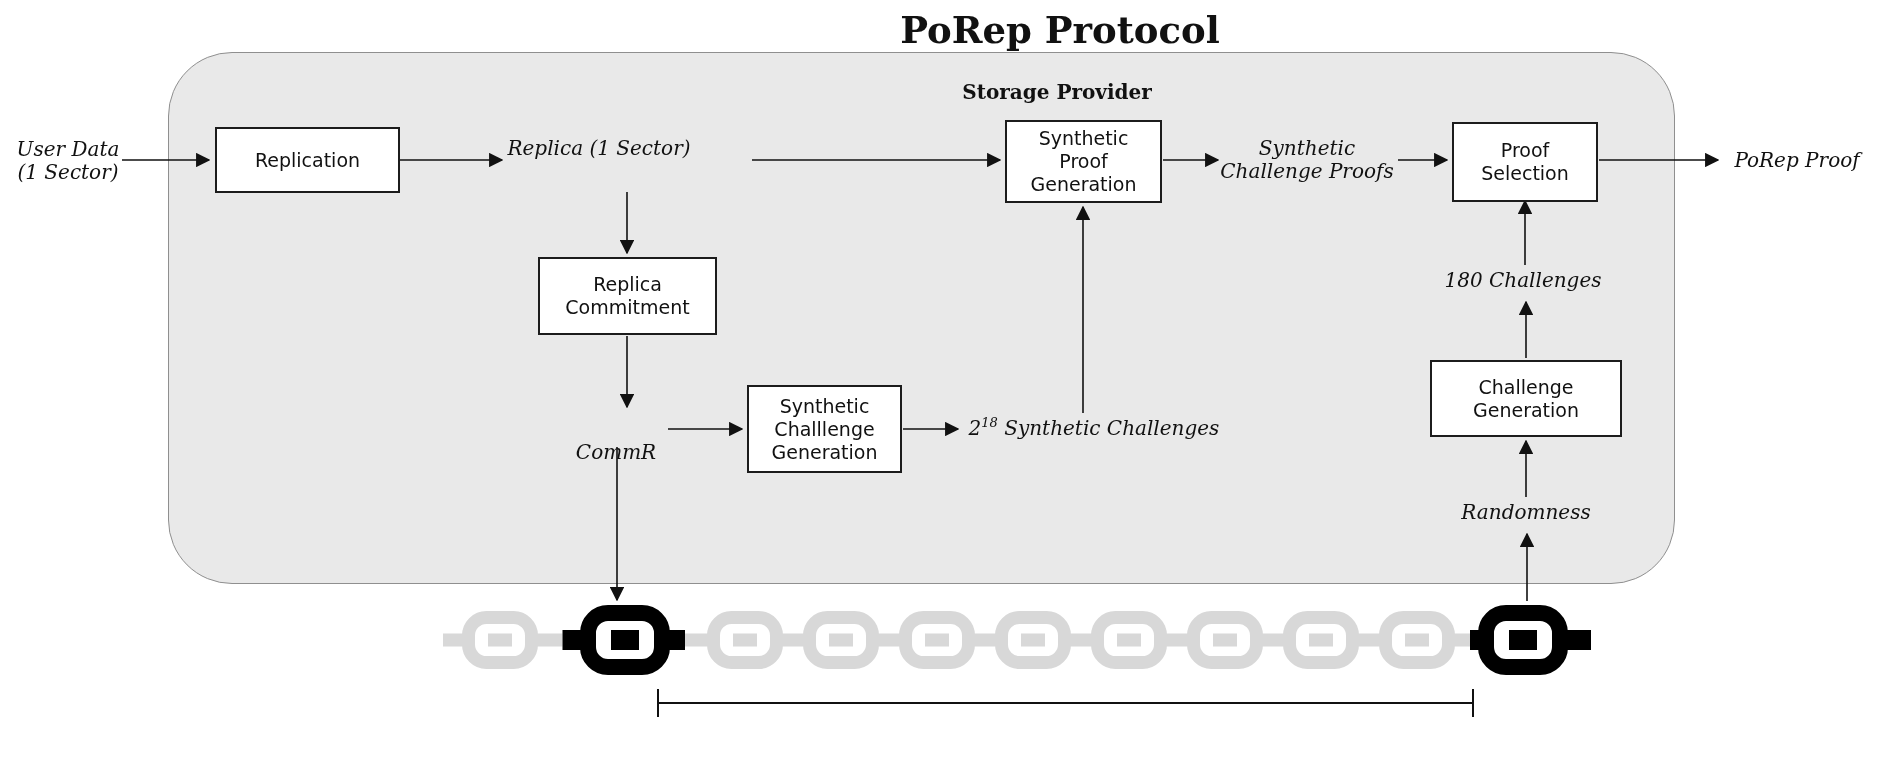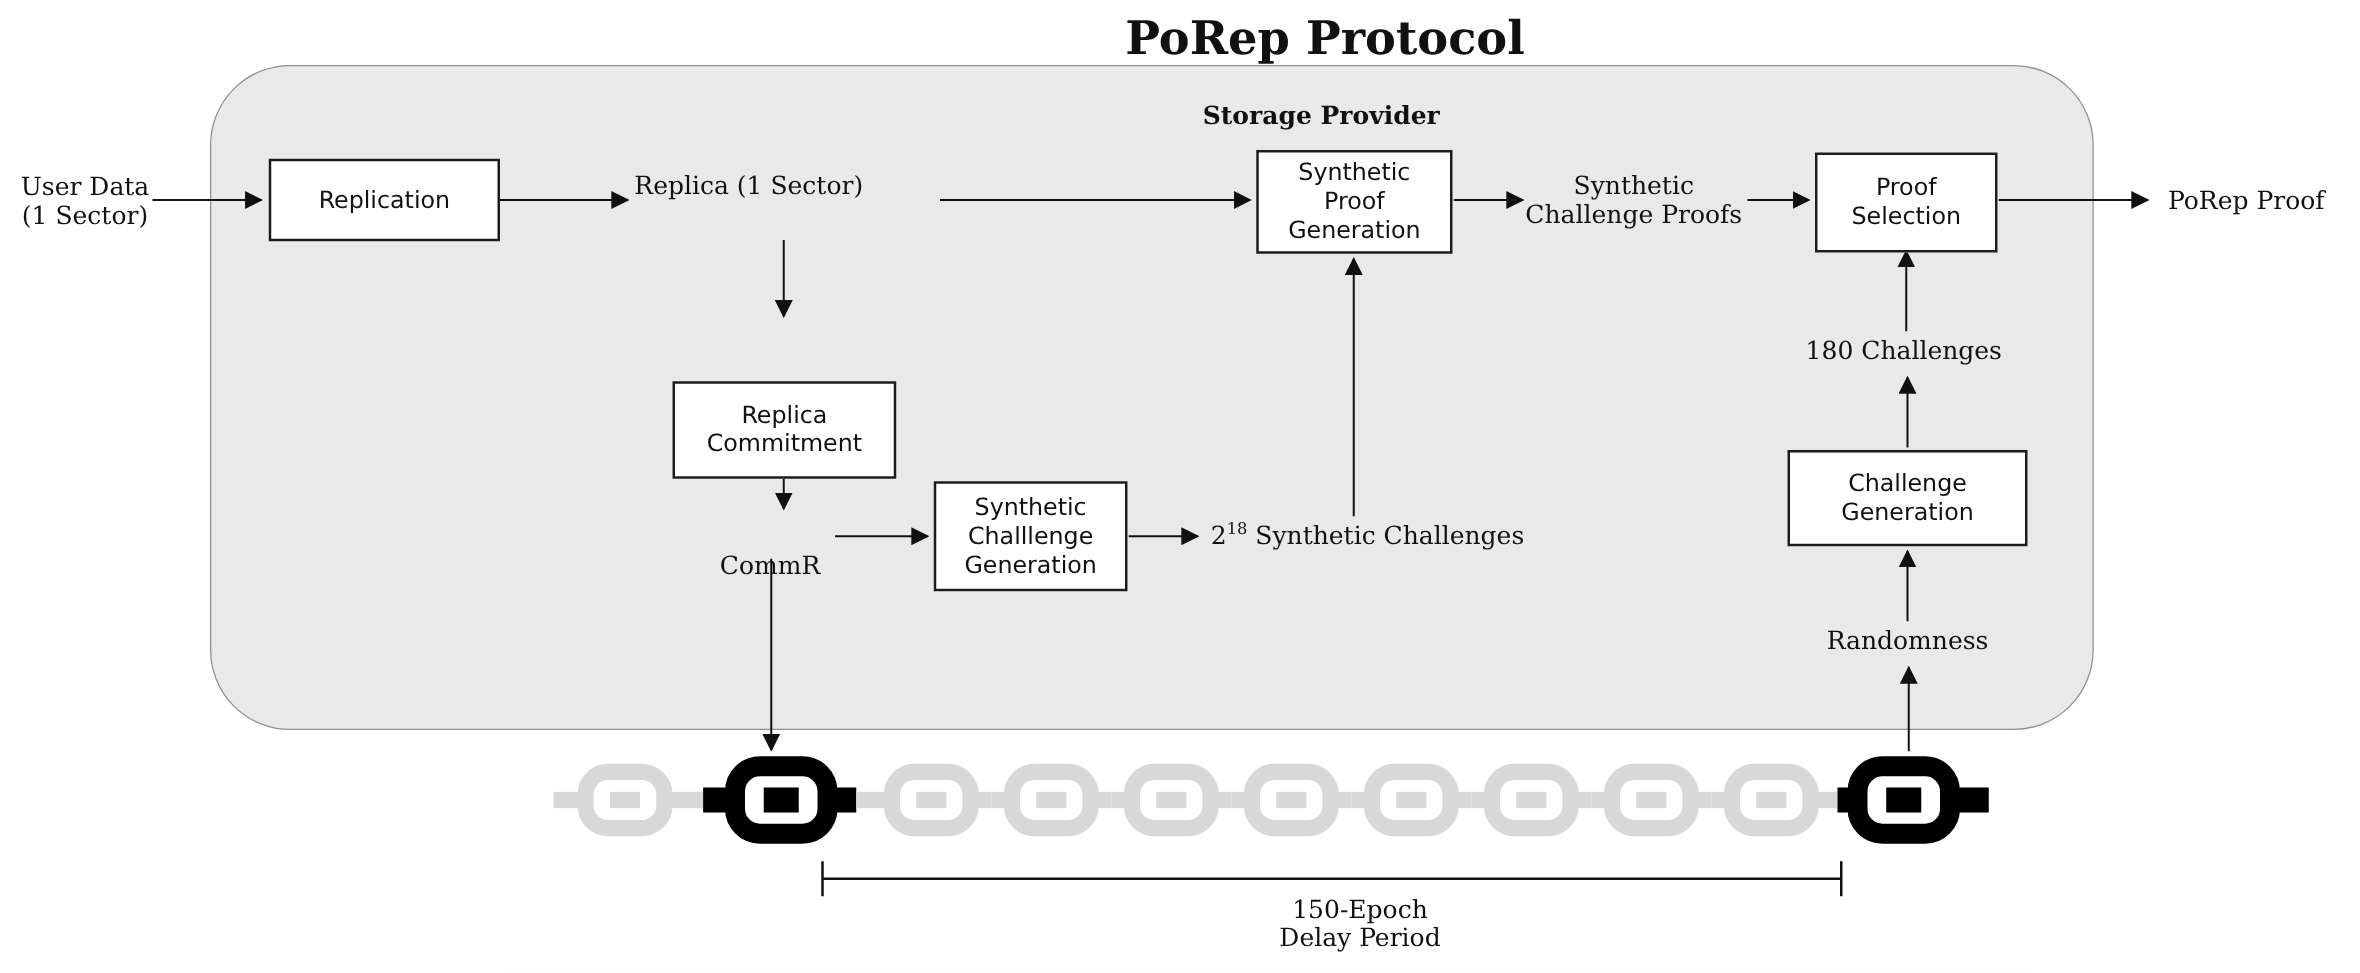--- a/index.html
+++ b/index.html
@@ -8,21 +8,21 @@
   .title{position:absolute;font-family:"DejaVu Serif",serif;font-weight:bold;font-size:37px;
          text-align:center;}
   .container-box{position:absolute;background:#e9e9e9;border:1px solid #8f8f8f;border-radius:64px;}
   .container-label{position:absolute;font-family:"DejaVu Serif",serif;font-weight:bold;font-size:20px;
          text-align:center;}
   .node{position:absolute;background:#ffffff;border:2px solid #1c1c1c;display:flex;
         flex-direction:column;align-items:center;justify-content:center;
         font-family:"DejaVu Sans","Liberation Sans",sans-serif;font-size:19px;line-height:23px;
         text-align:center;color:#111;box-sizing:border-box;}
   .label{position:absolute;font-family:"DejaVu Serif",serif;font-size:20px;line-height:23px;
-         text-align:center;color:#111;}
+         text-align:center;color:#111;font-style:italic;}
   .label sup{font-size:13px;line-height:0;margin-top:20px;}
   svg.overlay{position:absolute;left:0;top:0;width:1888px;height:778px;pointer-events:none;}
 </style>
 </head>
 <body>
 
 <div id="canvas">
 
   <div class="container-box" style="left:168px;top:52px;width:1505px;height:530px;"></div>
 
@@ -99,21 +99,21 @@
     <div>Synthetic</div>
     <div>Proof</div>
     <div>Generation</div>
   </div>
 
   <div class="node" style="left:1452px;top:122px;width:146px;height:80px;">
     <div>Proof</div>
     <div>Selection</div>
   </div>
 
-  <div class="node" style="left:538px;top:257px;width:179px;height:78px;margin-top:48px;">
+  <div class="node" style="left:538px;top:257px;width:179px;height:78px;">
     <div>Replica</div>
     <div>Commitment</div>
   </div>
 
   <div class="node" style="left:747px;top:385px;width:155px;height:88px;">
     <div>Synthetic</div>
     <div>Challlenge</div>
     <div>Generation</div>
   </div>
 
@@ -139,18 +139,14 @@
   <div class="label" style="left:1722px;top:149px;width:150px;">PoRep Proof</div>
 
   <div class="label" style="left:556px;top:417px;width:120px;margin-top:24px;">CommR</div>
 
   <div class="label" style="left:963px;top:417px;width:262px;"><span>2</span><sup>18</sup><span> Synthetic Challenges</span></div>
 
   <div class="label" style="left:1443px;top:269px;width:160px;">180 Challenges</div>
 
   <div class="label" style="left:1446px;top:501px;width:160px;">Randomness</div>
 
-  <div class="label" style="left:988px;top:716px;width:200px;">
-    <div>150-Epoch</div>
-    <div>Delay Period</div>
-  </div>
 
 </div>
 
 </body></html>

